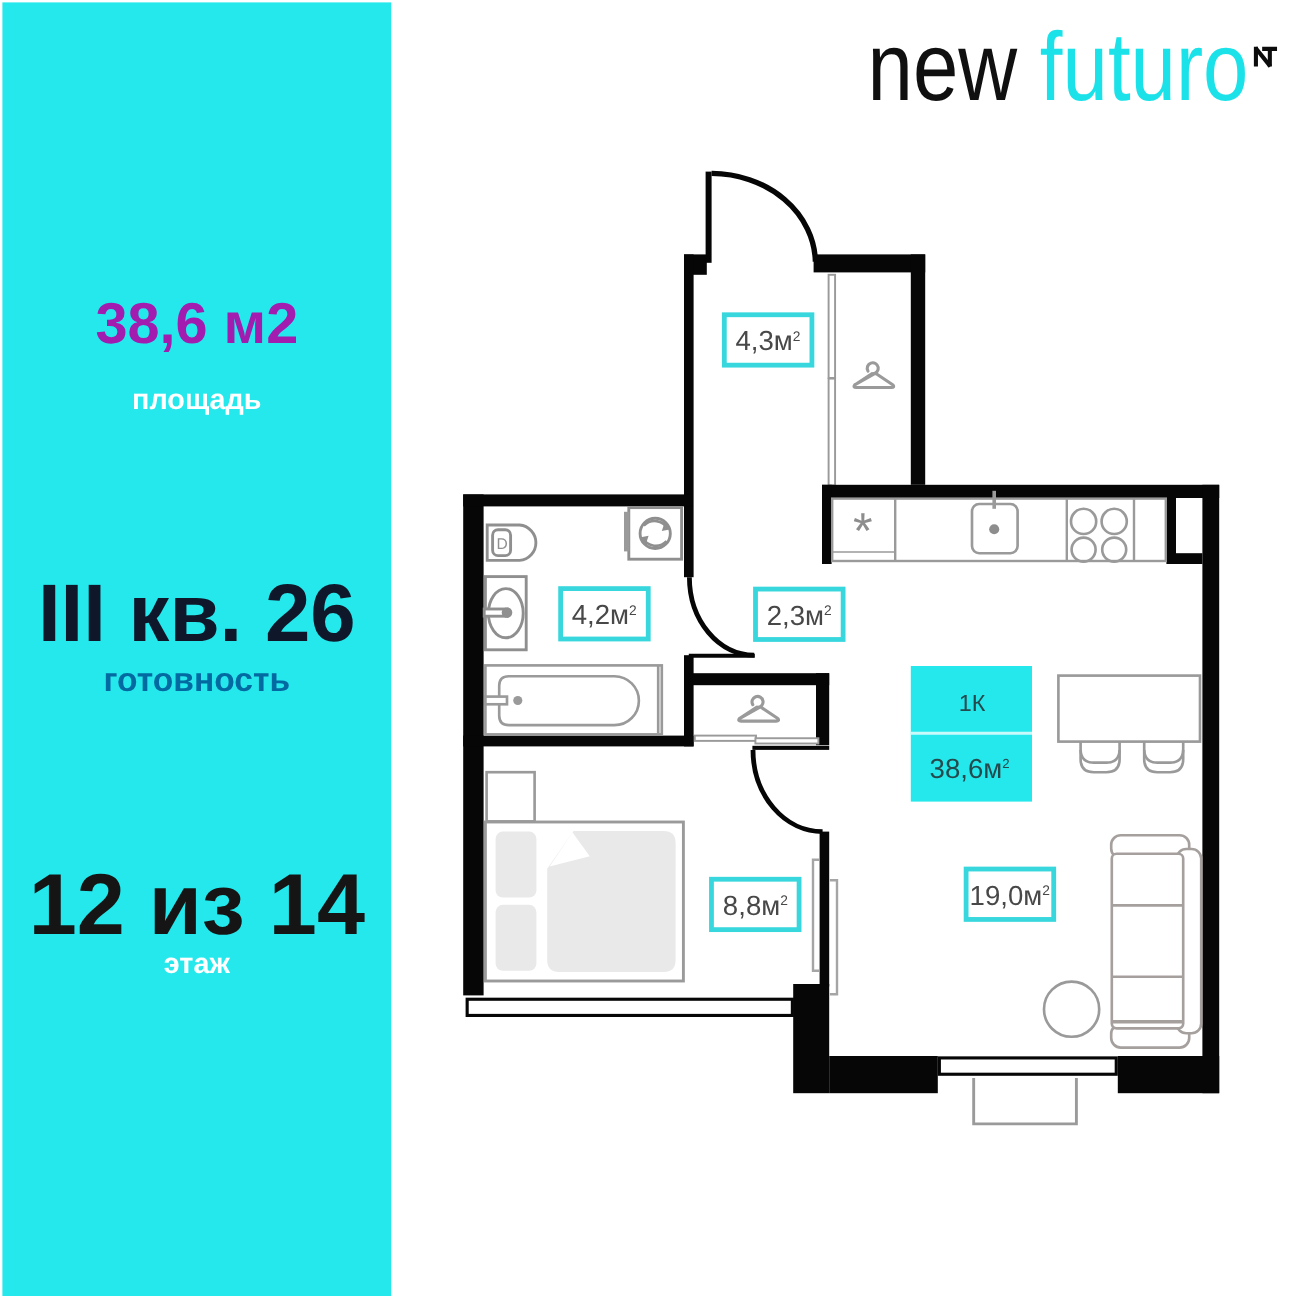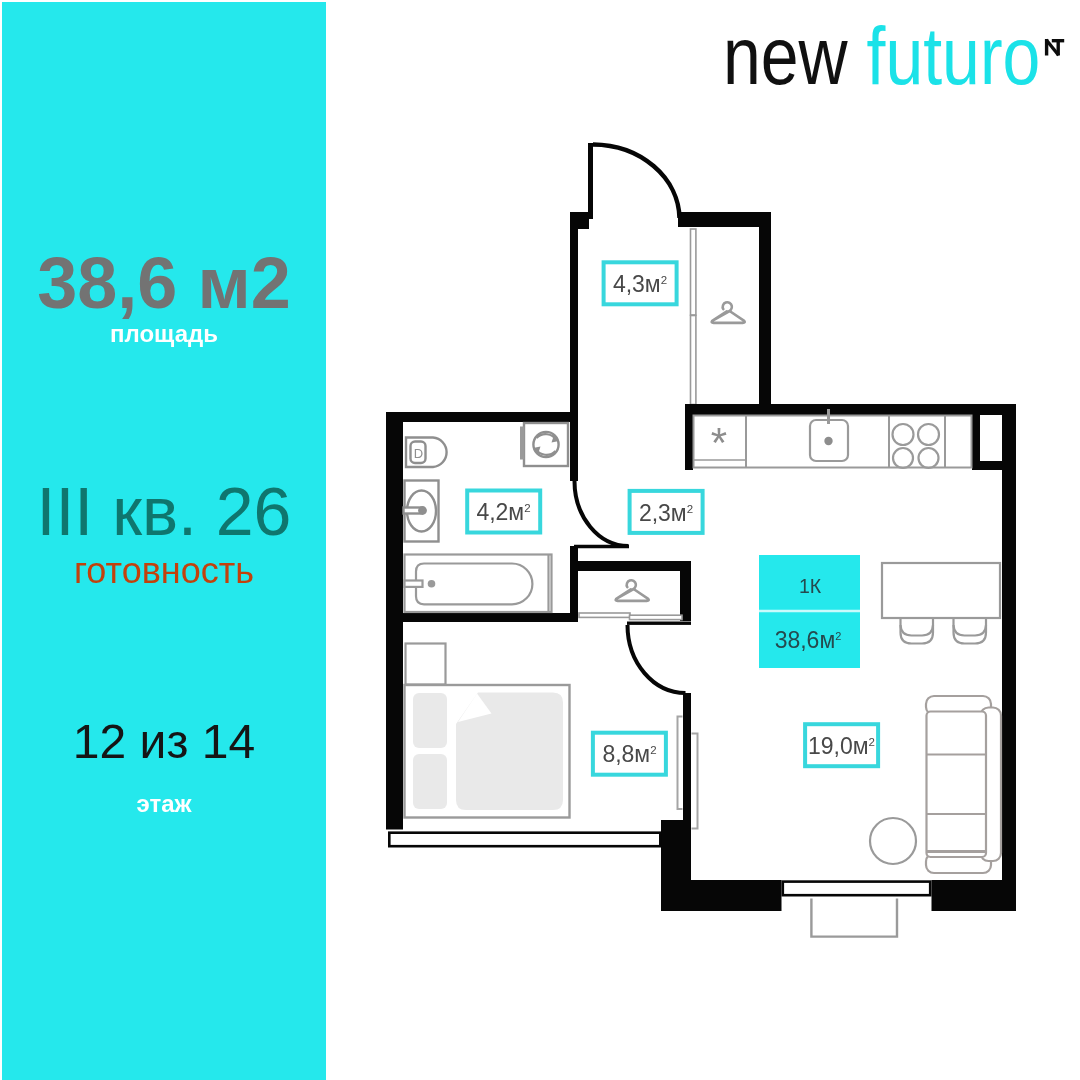--- a/index.html
+++ b/index.html
@@ -6,29 +6,29 @@
   body{width:1080px;height:1080px;background:#ffffff;position:relative;overflow:hidden;
        font-family:"Liberation Sans", sans-serif;}
   .abs{position:absolute;}
   .panel-text{position:absolute;left:2px;width:324px;text-align:center;line-height:1;}
 </style>
 </head>
 <body>
 
 <div class="abs" style="left:2px;top:2px;width:324px;height:1078px;background:#25e8ec;"></div>
 
-<div class="panel-text" style="top:247px;font-size:72px;font-weight:bold;color:#737373;">38,6 м2</div>
+<div class="panel-text" style="top:247px;font-size:48px;font-weight:bold;color:#a21caf;">38,6 м2</div>
 
 <div class="panel-text" style="top:322px;font-size:24px;font-weight:bold;color:#ffffff;">площадь</div>
 
-<div class="panel-text" style="top:477px;font-size:68px;font-weight:normal;color:#0f766e;">III кв. 26</div>
-
-<div class="panel-text" style="top:553px;font-size:36px;font-weight:normal;color:#c2410c;">готовность</div>
-
-<div class="panel-text" style="top:718px;font-size:48px;font-weight:normal;color:#151515;">12 из 14</div>
+<div class="panel-text" style="top:477px;font-size:68px;font-weight:bold;color:#0f172a;">III кв. 26</div>
+
+<div class="panel-text" style="top:553px;font-size:28px;font-weight:bold;color:#0369a1;">готовность</div>
+
+<div class="panel-text" style="top:718px;font-size:72px;font-weight:bold;color:#151515;">12 из 14</div>
 
 <div class="panel-text" style="top:792px;font-size:24px;font-weight:bold;color:#ffffff;">этаж</div>
 
 <div class="abs" style="left:723px;top:16px;font-size:81px;line-height:1;color:#101010;white-space:nowrap;transform:scaleX(0.839);transform-origin:left top;">new <span style="color:#1be2e8;">futuro</span></div>
 
 <svg class="abs" style="left:1040px;top:33px;" width="30" height="28" viewBox="0 0 30 28">
   <g stroke="#0c0c0c" stroke-width="3.4" fill="none">
     <line x1="6.6" y1="6" x2="6.6" y2="22.5"></line>
     <line x1="6.2" y1="6.8" x2="18.6" y2="22.3"></line>
     <line x1="11.8" y1="7.7" x2="24.2" y2="7.7"></line>

